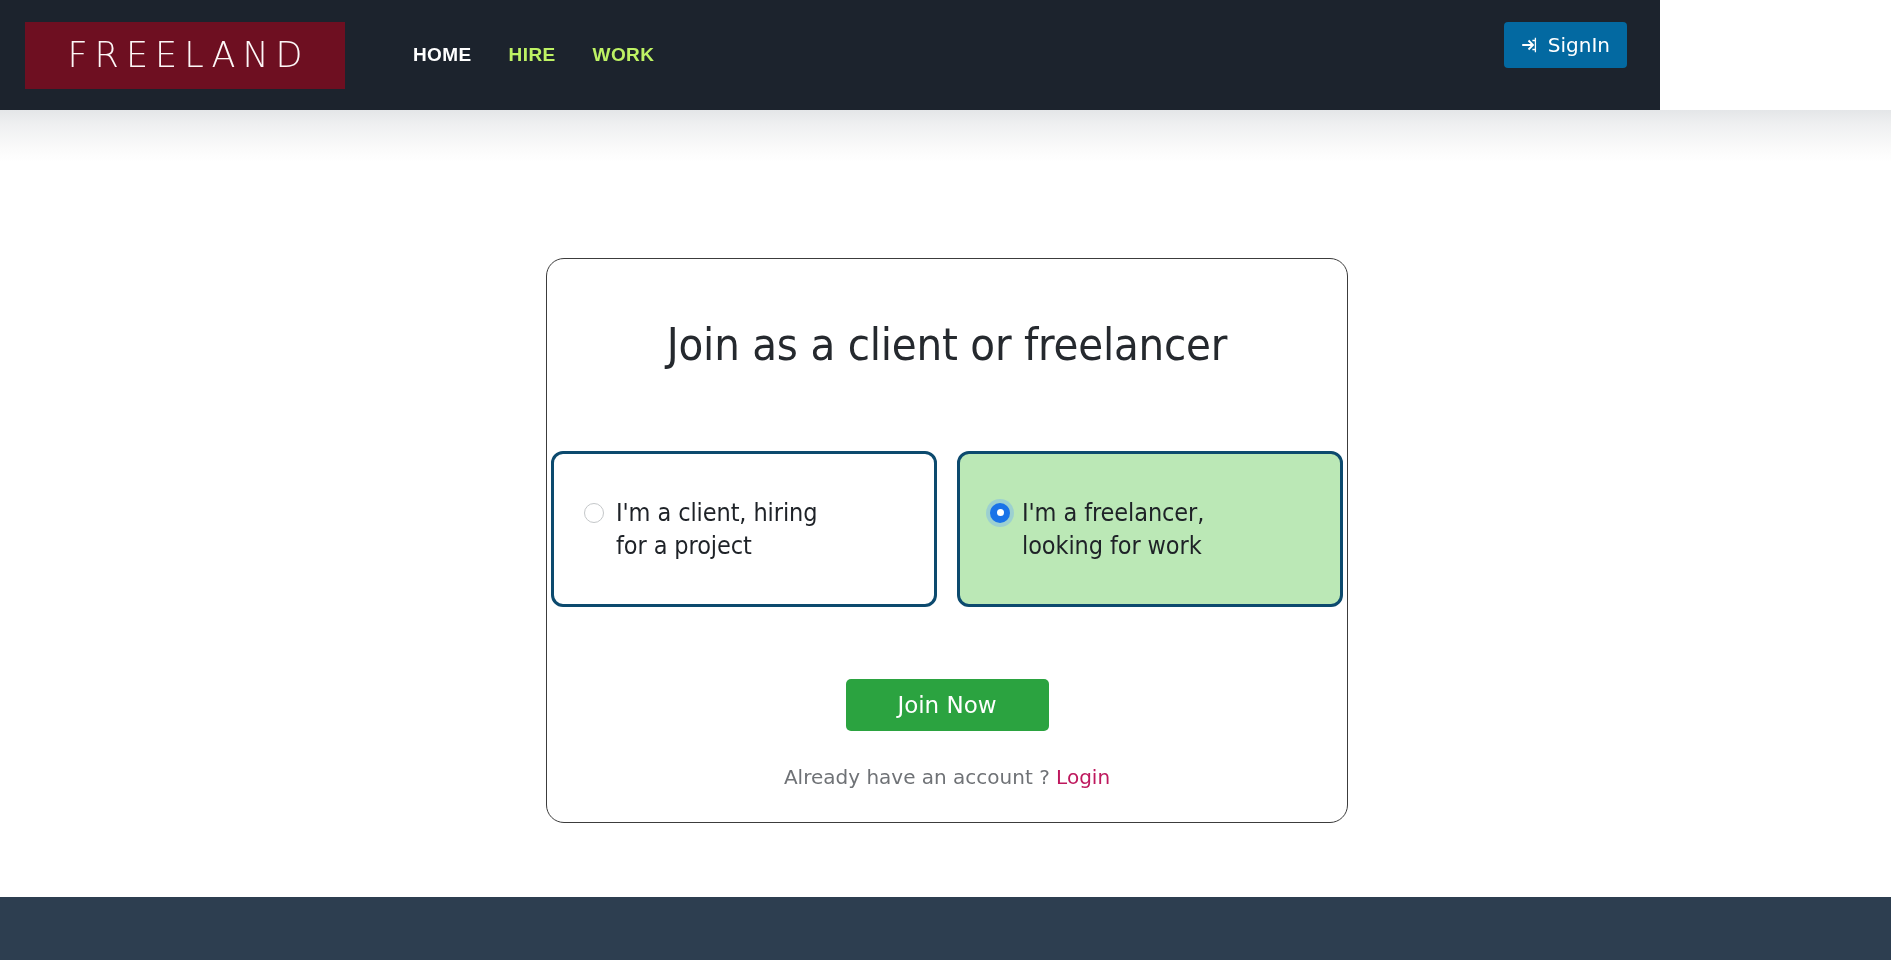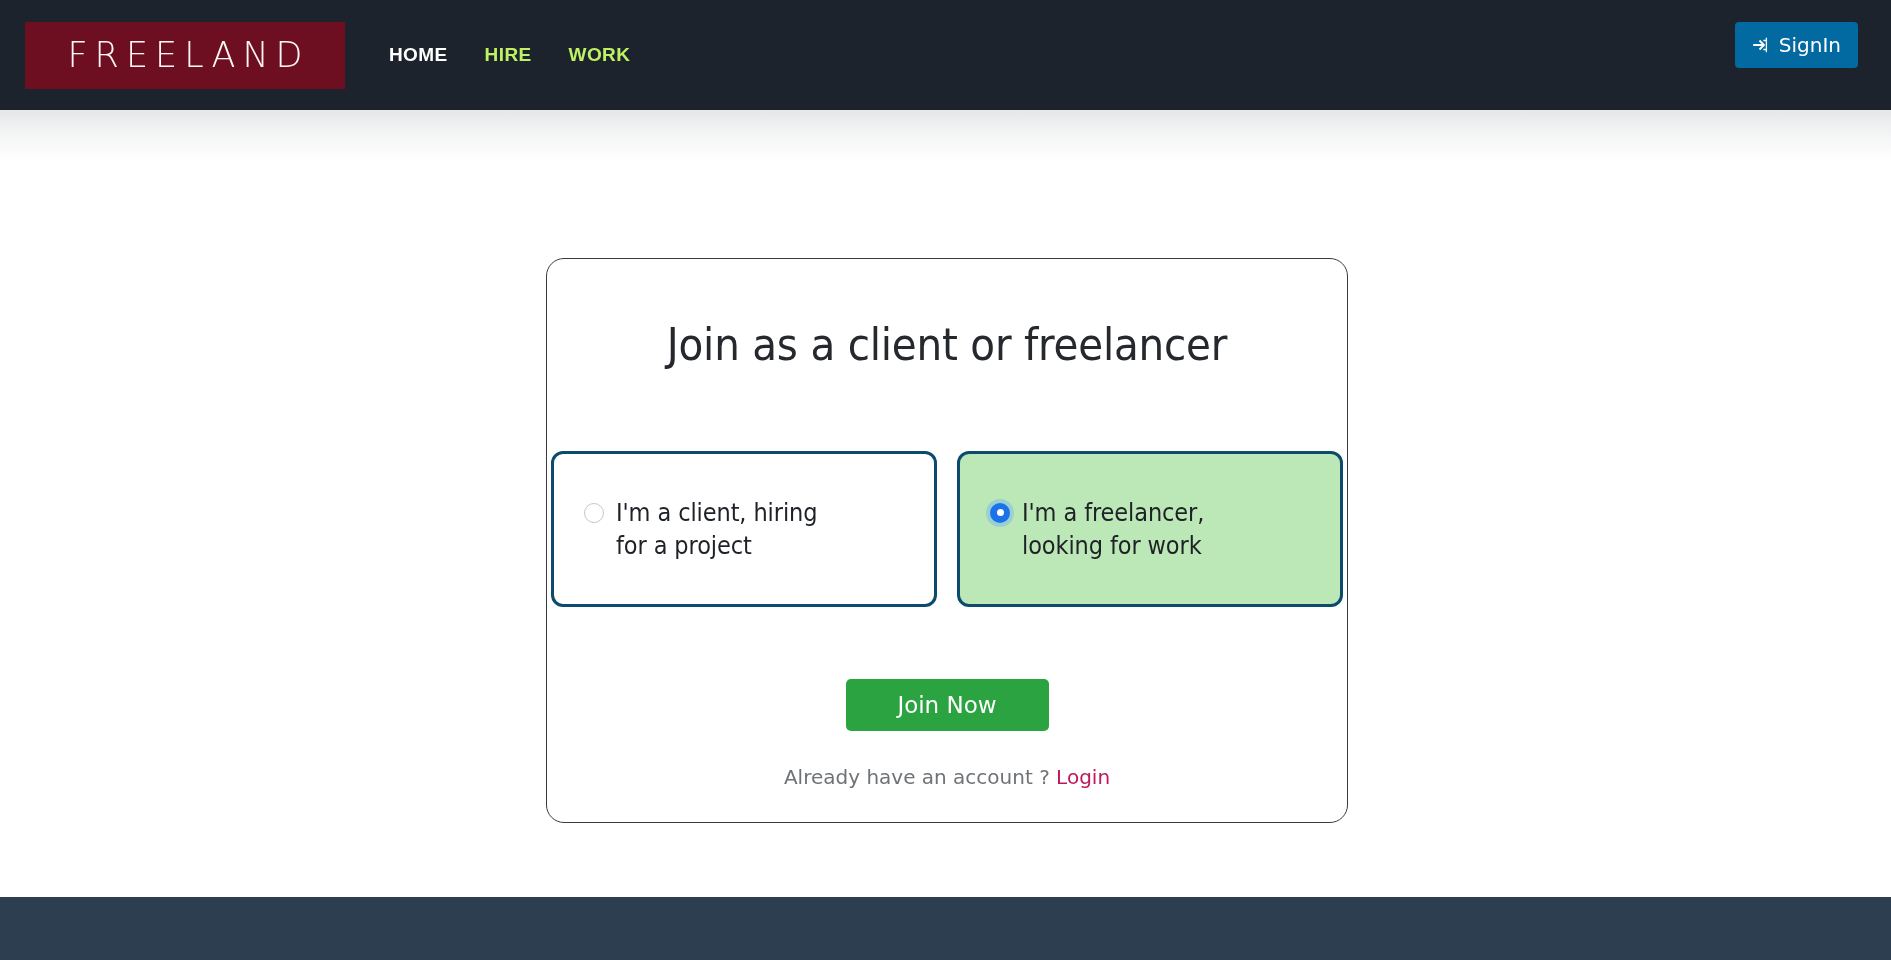--- a/index.html
+++ b/index.html
@@ -14,21 +14,21 @@
     background: #ffffff;
     font-family: "DejaVu Sans", "Liberation Sans", sans-serif;
     overflow: hidden;
     position: relative;
   }
 
   
   .header {
     position: absolute;
     top: 0; left: 0;
-    width: 1891px;
+    width: 1660px;
     height: 110px;
     background: #1c232d;
     display: flex;
     align-items: center;
     z-index: 5;
   }
   .logo-box {
     margin-left: 25px;
     width: 320px;
     height: 67px;
@@ -44,21 +44,21 @@
     font-size: 35px;
     font-weight: 300;
     letter-spacing: 7px;
     text-indent: 7px;
     line-height: 1;
     white-space: nowrap;
   }
   .nav {
     display: flex;
     align-items: center;
-    margin-left: 44px;
+    margin-left: 68px;
     gap: 37px;
   }
   .nav-item {
     font-family: "Liberation Sans", sans-serif;
     font-size: 19px;
     font-weight: bold;
     letter-spacing: 0.4px;
     color: #bef264;
     text-decoration: none;
     cursor: pointer;

